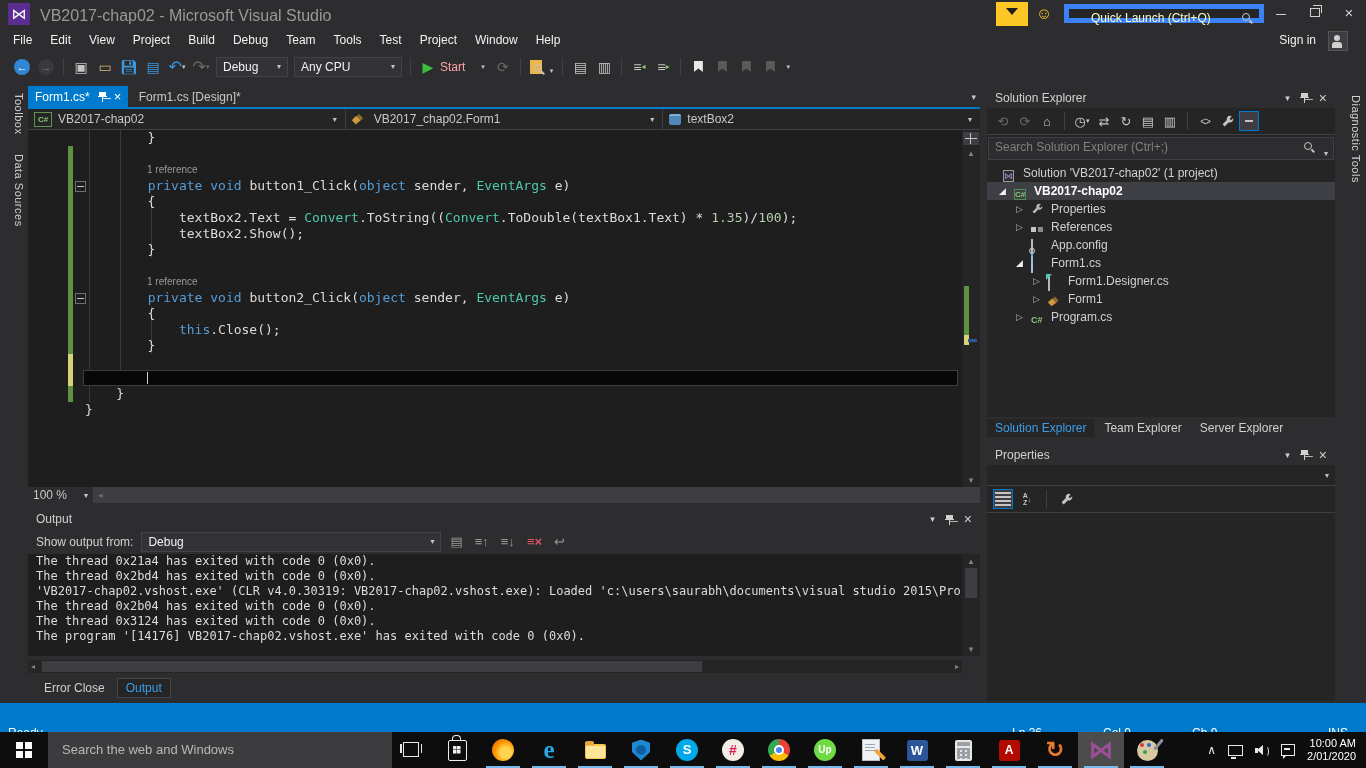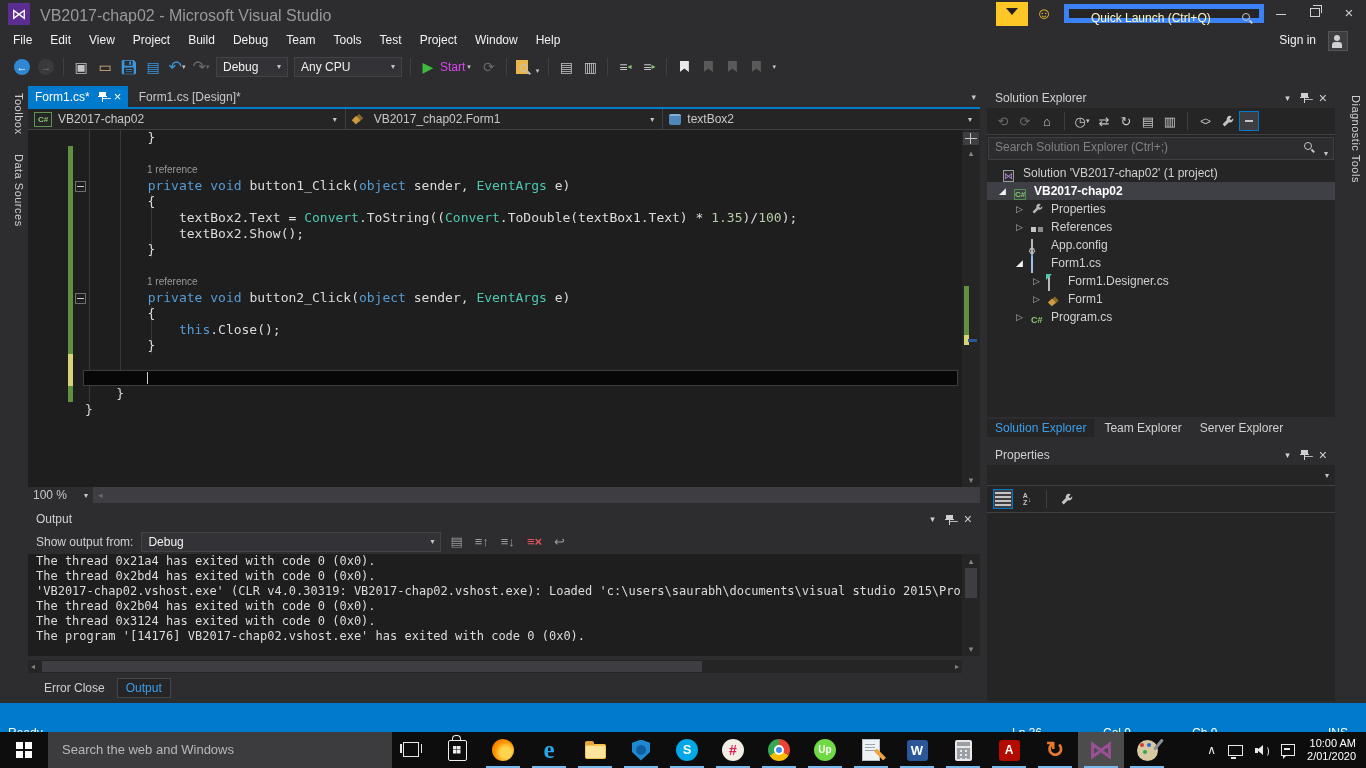--- a/index.html
+++ b/index.html
@@ -297,21 +297,21 @@
     <span class="combo" style="width:72px;">
       <span>Debug</span>
         <span class="dd">▾</span>
     </span>
     <span class="combo" style="width:108px;">
       <span>Any CPU</span>
         <span class="dd">▾</span>
     </span>
     <span class="tsep"></span>
     <span class="tbi green">▶</span>
-    <span style="color:#d946ef;margin-right:2px;">Start</span>
+    <span style="color:#fca5a5;margin-right:16px;">Start</span>
     <span style="font-size:7px;color:#c5c5c5;margin-right:6px;">▾</span>
     <span class="tbi gray">⟳</span>
     <span class="tsep"></span>
     <span class="tbi">
         <span class="amberdoc"></span>
         <span class="mag" style="margin-left:-8px;margin-top:6px;"></span>
       </span>
     <span style="font-size:7px;color:#c5c5c5;margin:8px 4px 0 0;">▾</span>
     <span class="tsep"></span>
     <span class="tbi">▤</span>

